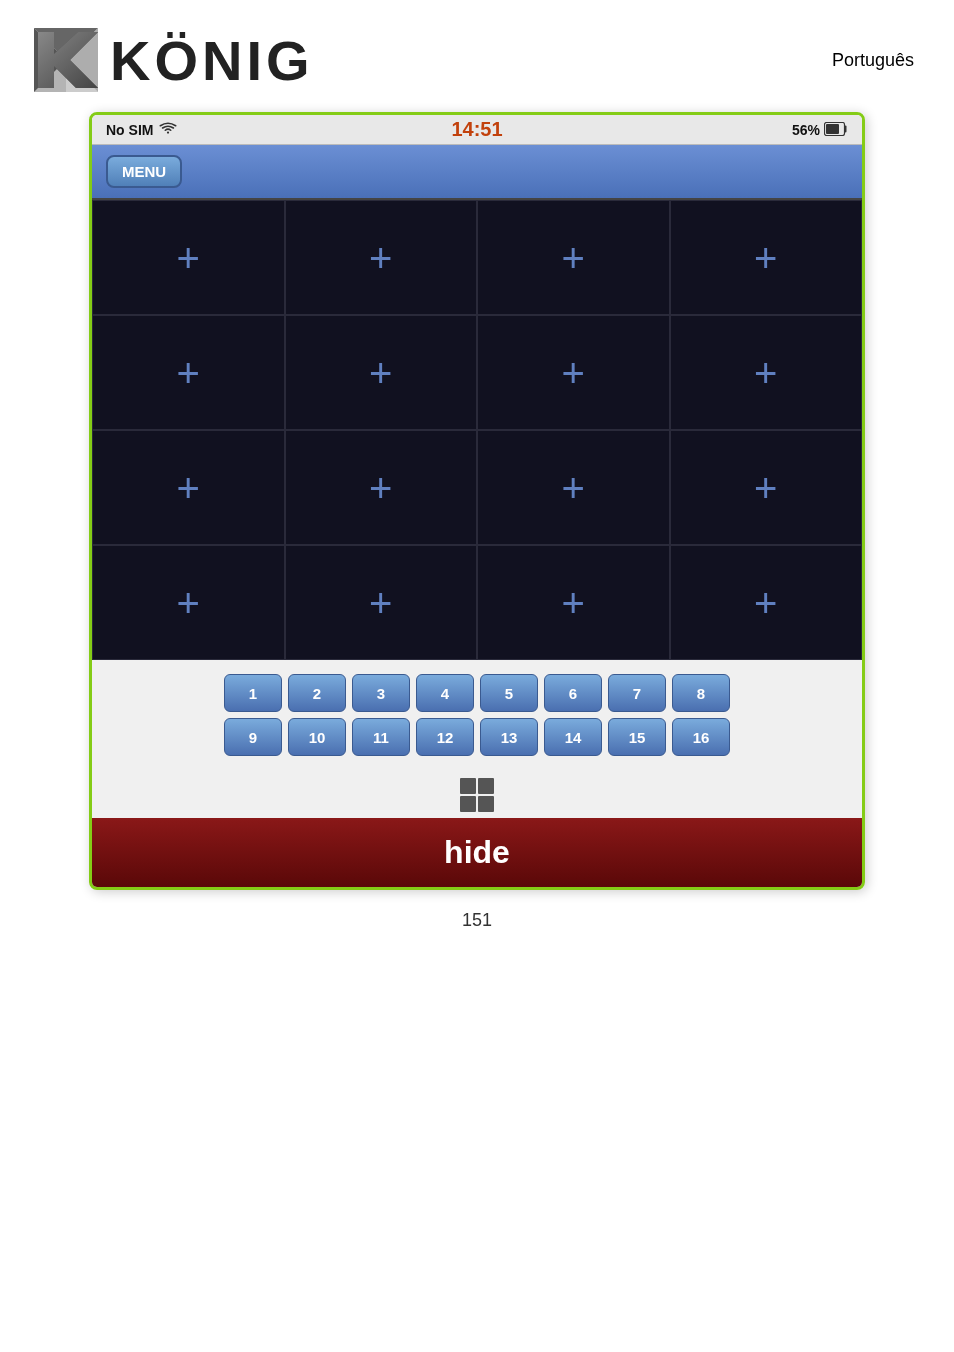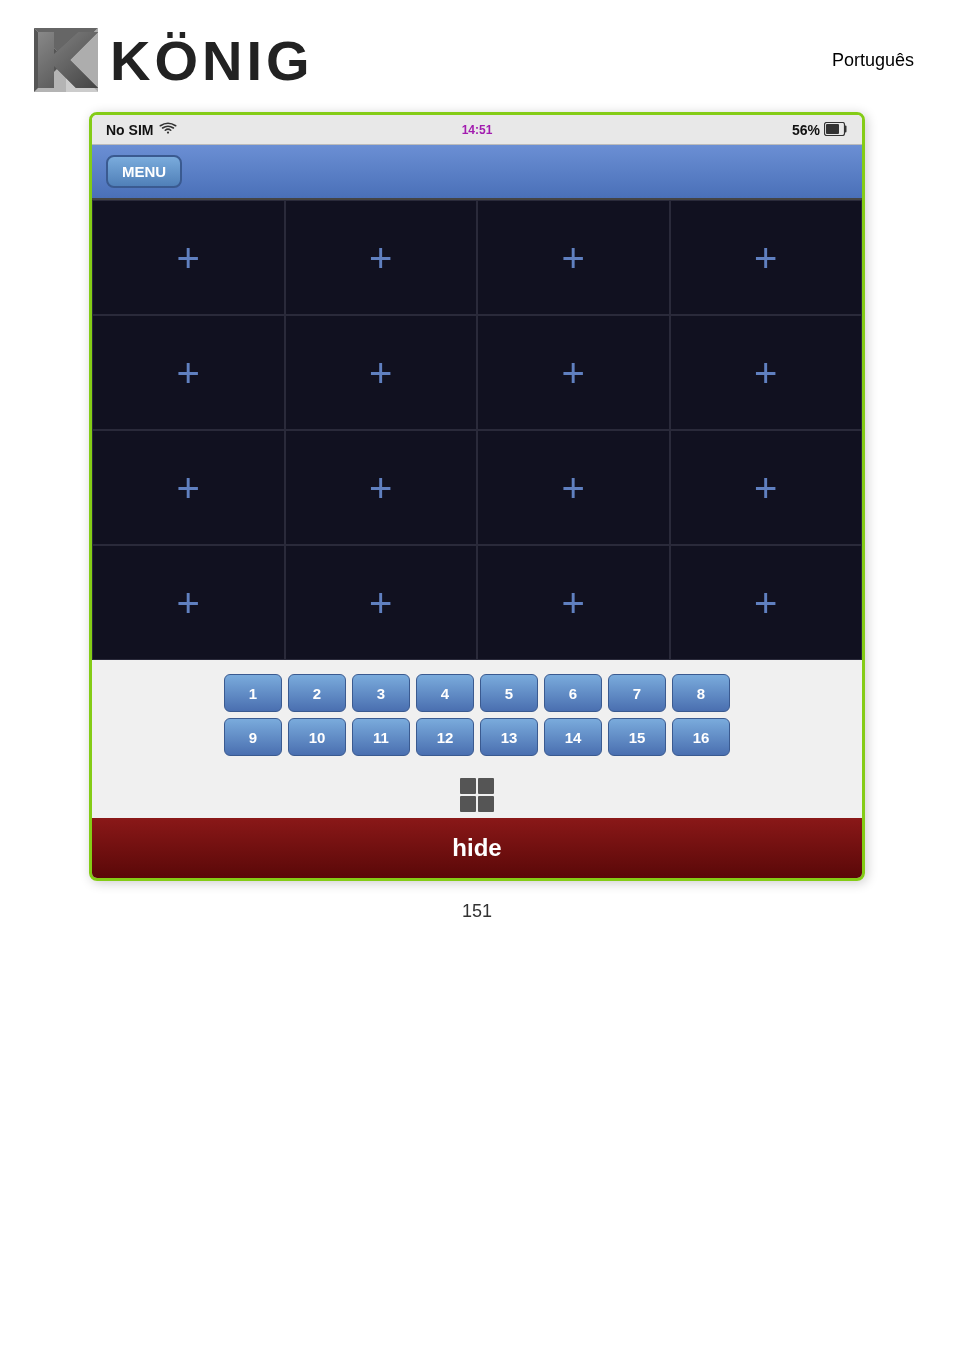--- a/index.html
+++ b/index.html
@@ -80,23 +80,23 @@
       font-size: 14px;
       font-weight: 600;
       color: #111;
     }
 
     .wifi-icon svg {
       width: 18px; height: 14px;
     }
 
     .status-time {
-      font-size: 12px;
+      font-size: 20px;
       font-weight: 600;
-      color: #a21caf;
+      color: #c2410c;
       position: absolute;
       left: 50%;
       transform: translateX(-50%);
       text-align: center;
     }
 
     .status-bar-inner {
       position: relative;
       display: flex;
       align-items: center;
@@ -225,21 +225,21 @@
     .grid-cell {
       background: #555;
       border-radius: 1px;
     }
 
     
     .hide-btn {
       background: #7a1010;
       background: linear-gradient(180deg, #8a1818 0%, #5a0808 100%);
       color: #ffffff;
-      font-size: 24px;
+      font-size: 32px;
       font-weight: 700;
       text-align: center;
       padding: 16px;
       cursor: pointer;
       width: 100%;
     }
 
     
     .page-number {
       margin-top: 20px;

